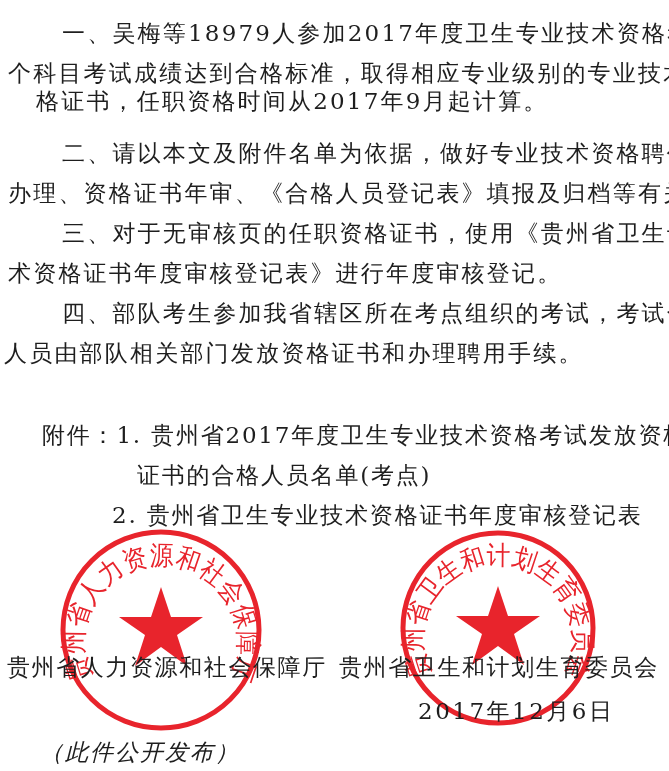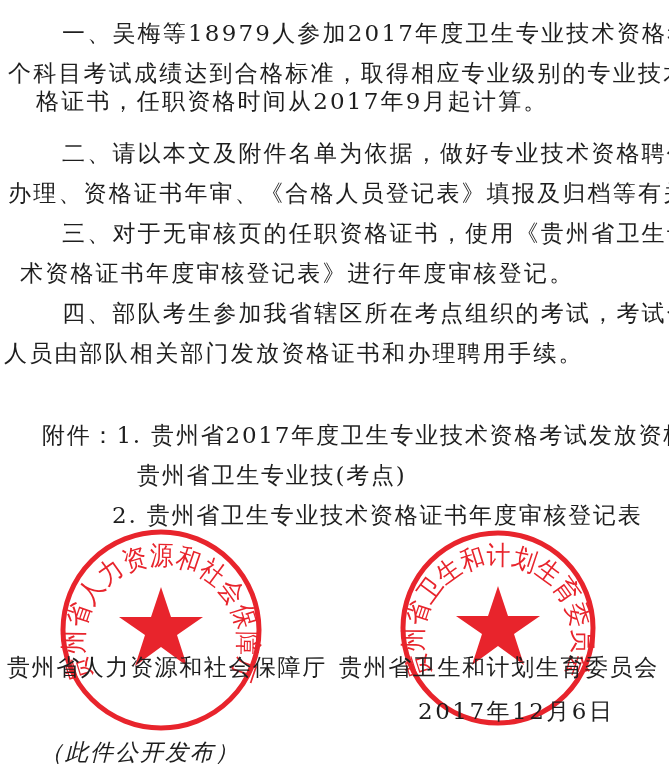--- a/index.html
+++ b/index.html
@@ -21,31 +21,31 @@
 
 <div>
   <div class="line" style="top:13px; left:62px;">一、吴梅等18979人参加2017年度卫生专业技术资格考试，4</div>
   <div class="line" style="top:53px; left:8px;">个科目考试成绩达到合格标准，取得相应专业级别的专业技术资</div>
   <div class="line" style="top:81px; left:8px;margin-left:28px;">格证书，任职资格时间从2017年9月起计算。</div>
 
   <div class="line" style="top:133px; left:62px;">二、请以本文及附件名单为依据，做好专业技术资格聘任、证书</div>
   <div class="line" style="top:173px; left:8px;">办理、资格证书年审、《合格人员登记表》填报及归档等有关工作。</div>
 
   <div class="line" style="top:213px; left:62px;">三、对于无审核页的任职资格证书，使用《贵州省卫生专业技</div>
-  <div class="line" style="top:253px; left:8px;margin-left:12px;">术资格证书年度审核登记表》进行年度审核登记。</div>
+  <div class="line" style="top:253px; left:8px;">术资格证书年度审核登记表》进行年度审核登记。</div>
 
   <div class="line" style="top:293px; left:62px;">四、部队考生参加我省辖区所在考点组织的考试，考试合格</div>
   <div class="line" style="top:333px; left:4px;">人员由部队相关部门发放资格证书和办理聘用手续。</div>
 </div>
 
 <div>
   <div class="line" style="top:415px; left:42px; letter-spacing:1.8px;">
     <span>附件：</span><span>1.</span> <span>贵州省2017年度卫生专业技术资格考试发放资格</span>
   </div>
-  <div class="line" style="top:455px; left:137px; letter-spacing:1.8px;">贵州省卫生专业技(考点)</div>
+  <div class="line" style="top:455px; left:137px; letter-spacing:1.8px;">证书的合格人员名单(考点)</div>
   <div class="line" style="top:495px; left:112px; letter-spacing:1.8px;">
     <span>2.</span> <span>贵州省卫生专业技术资格证书年度审核登记表</span>
   </div>
 </div>
 
 <svg class="seal" style="left:58px; top:527px;" width="206" height="206" viewBox="0 0 206 206">
   <defs>
     <path id="arcL" d="M 33 150 A 78 78 0 1 1 173 150" fill="none"></path>
   </defs>
   <circle cx="103" cy="103" r="98" fill="none" stroke="#e8242c" stroke-width="5"></circle>

